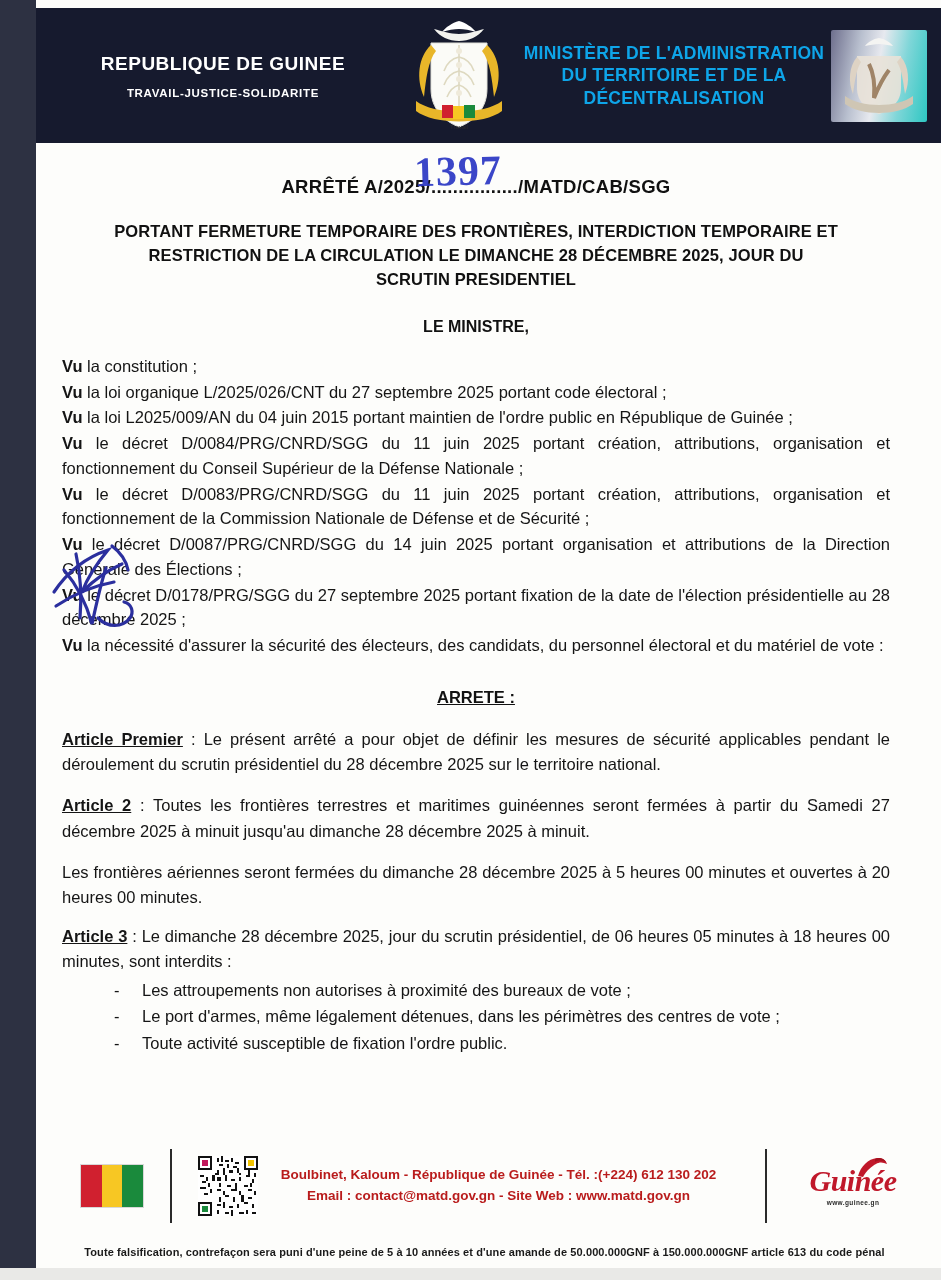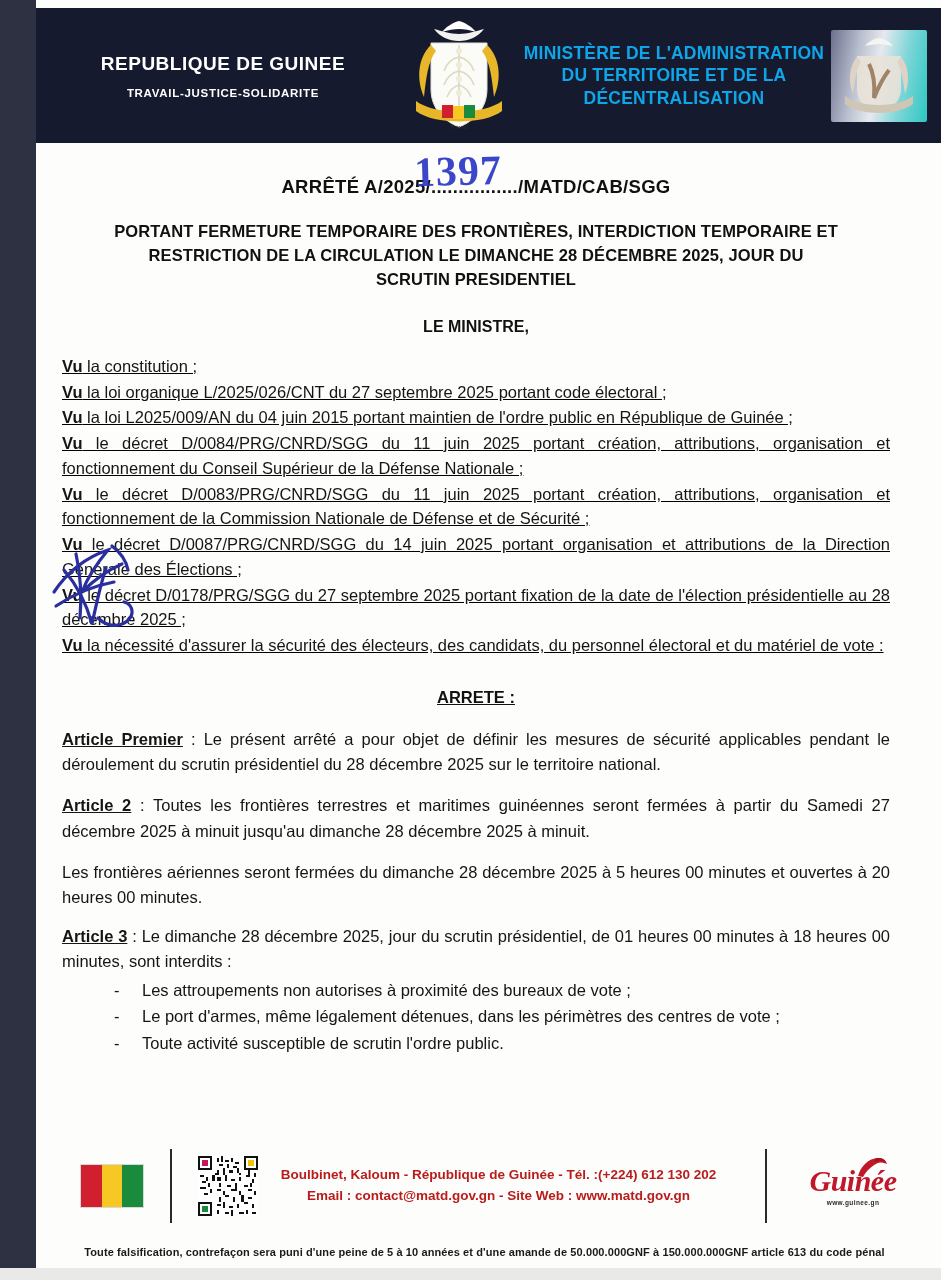--- a/index.html
+++ b/index.html
@@ -120,21 +120,21 @@
   }
 
   .ministre {
     text-align: center;
     font-weight: bold;
     font-size: 16px;
     margin-top: 26px;
     color: #111;
   }
 
-  .clauses { margin-top: 18px; position: relative; text-decoration: underline; }
+  .clauses { margin-top: 18px; position: relative; }
 
   .clause {
     font-size: 16.5px;
     line-height: 1.50;
     color: #151515;
     text-align: justify;
     text-justify: inter-word;
     margin: 0 0 1px 0;
   }
   .clause b { font-weight: bold; }
@@ -380,27 +380,27 @@
         <span class="art-label">Article Premier</span><span> : Le présent arrêté a pour objet de définir les mesures de sécurité applicables pendant le déroulement du scrutin présidentiel du 28 décembre 2025 sur le territoire national.</span>
       </p>
 
       <p class="art">
         <span class="art-label">Article 2</span><span> : Toutes les frontières terrestres et maritimes guinéennes seront fermées à partir du Samedi 27 décembre 2025 à minuit jusqu'au dimanche 28 décembre 2025 à minuit.</span>
       </p>
 
       <p class="art">Les frontières aériennes seront fermées du dimanche 28 décembre 2025 à 5 heures 00 minutes et ouvertes à 20 heures 00 minutes.</p>
 
       <p class="art spaced">
-        <span class="art-label">Article 3</span><span> : Le dimanche 28 décembre 2025, jour du scrutin présidentiel, de 01 heures 00 minutes à 18 heures 00 minutes, sont interdits :</span>
+        <span class="art-label">Article 3</span><span> : Le dimanche 28 décembre 2025, jour du scrutin présidentiel, de 06 heures 05 minutes à 18 heures 00 minutes, sont interdits :</span>
       </p>
 
       <ul class="bullets">
         <li><span class="dash">-</span><span>Les attroupements non autorises à proximité des bureaux de vote ;</span></li>
         <li><span class="dash">-</span><span>Le port d'armes, même légalement détenues, dans les périmètres des centres de vote ;</span></li>
-        <li><span class="dash">-</span><span>Toute activité susceptible de scrutin l'ordre public.</span></li>
+        <li><span class="dash">-</span><span>Toute activité susceptible de fixation l'ordre public.</span></li>
       </ul>
     </div>
   </div>
 
   <div id="footer">
 
     <div class="flag">
       <i style="background:#d0202f"></i>
       <i style="background:#f7c723"></i>
       <i style="background:#1a8a3c"></i>

